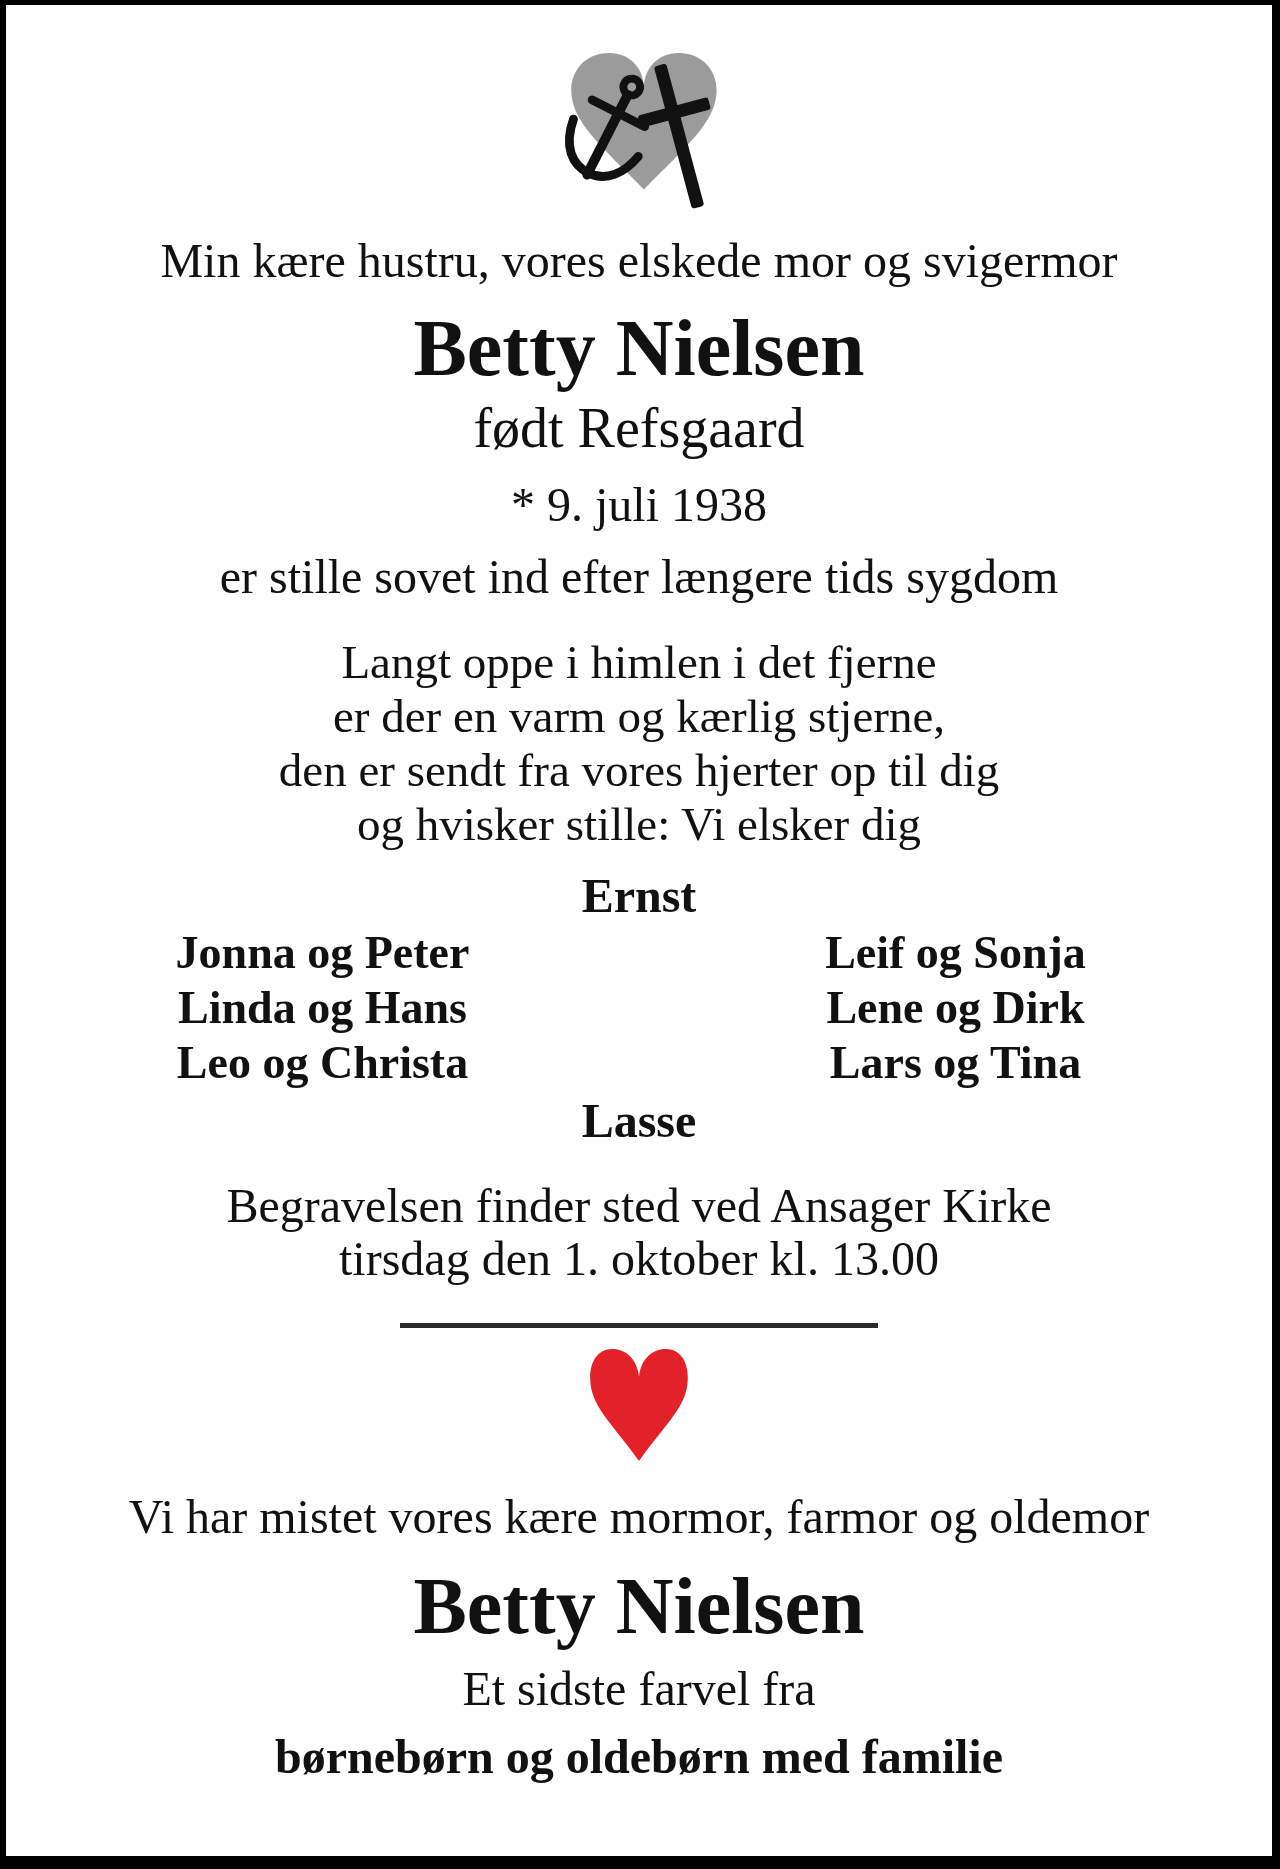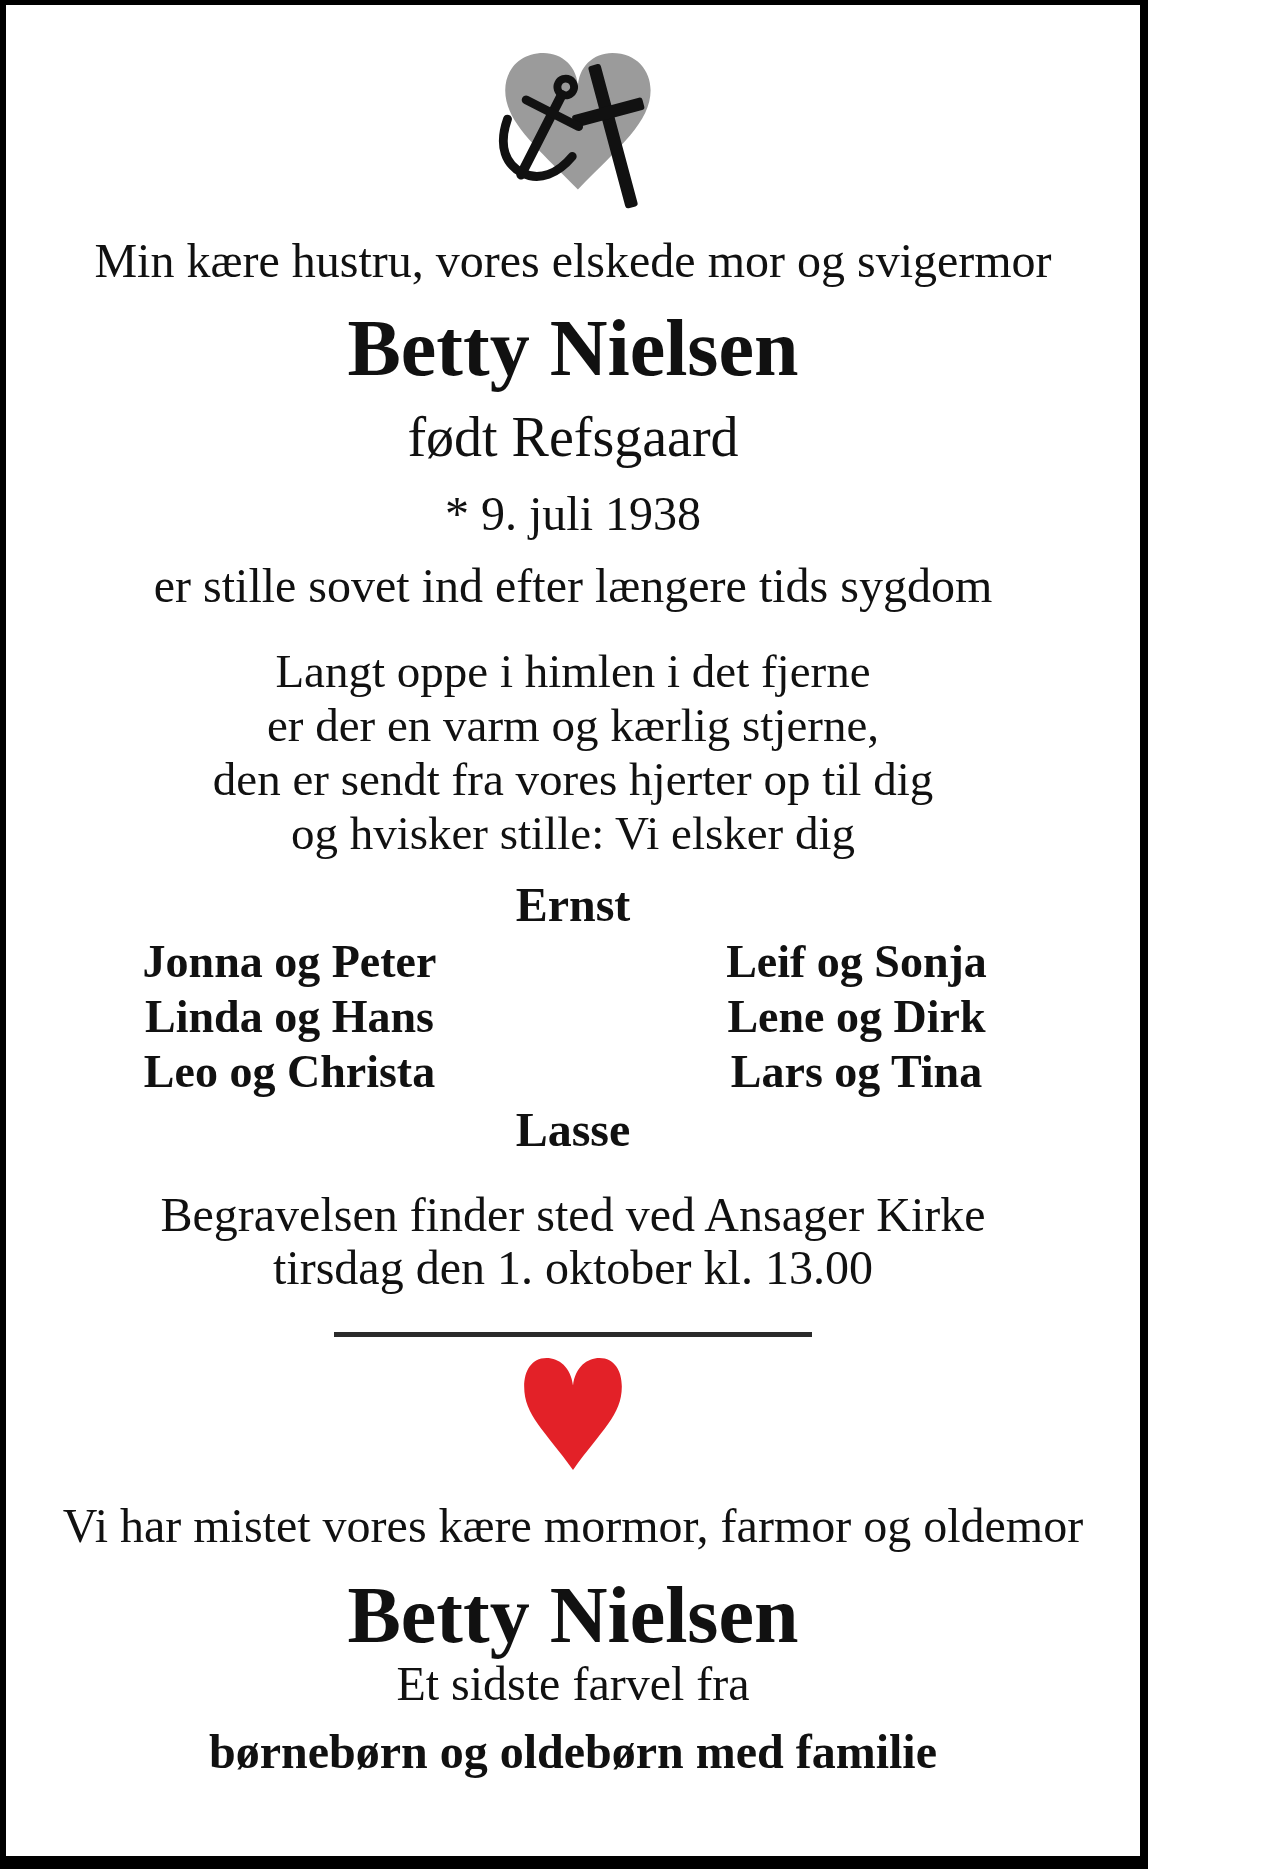--- a/index.html
+++ b/index.html
@@ -6,55 +6,55 @@
     --heart-red:#e32128;
     --icon-gray:#9b9b9b;
     --ink:#111111;
     --border:#000000;
     --divider:#2b2b2b;
   }
   *{box-sizing:border-box;margin:0;padding:0;}
   html,body{background:#ffffff;}
   body{width:1280px;height:1869px;overflow:hidden;}
   .page{
-    width:1148px;height:1869px;
+    width:1280px;height:1869px;
     background:#ffffff;
     border-style:solid;
     border-color:var(--border);
     border-top-width:5px;
     border-left-width:6px;
     border-right-width:8px;
     border-bottom-width:13px;
     font-family:"Liberation Serif","DejaVu Serif",serif;
     color:var(--ink);
     display:flex;flex-direction:column;align-items:center;
     text-align:center;
   }
   .icon-top{margin-top:46px;width:176px;height:165px;flex:none;}
   .line{font-size:48px;line-height:58px;white-space:nowrap;}
   .intro{margin-top:16px;}
   .name-large{margin-top:18px;font-size:80px;line-height:80px;font-weight:bold;white-space:nowrap;}
-  .maiden{margin-top:21px;font-size:56px;line-height:56px;white-space:nowrap;}
+  .maiden{margin-top:12px;font-size:56px;line-height:56px;white-space:nowrap;}
   .birth{margin-top:20px;}
   .death{margin-top:14px;}
   .place{margin-top:12px;}
   .poem{margin-top:29px;}
   .poem .poem-line{display:block;font-size:47px;line-height:54px;white-space:nowrap;}
   .ernst{margin-top:16px;font-weight:bold;}
   .columns{margin-top:4px;width:100%;display:flex;flex-direction:row;}
   .col{width:50%;display:flex;flex-direction:column;gap:8px;}
   .col .mourner{font-size:46px;line-height:47px;font-weight:bold;white-space:nowrap;}
   .lasse{margin-top:6px;font-weight:bold;}
   .funeral{margin-top:29px;}
   .funeral .funeral-line{display:block;font-size:48px;line-height:53px;white-space:nowrap;}
   .divider{margin-top:38px;width:478px;height:5px;background:var(--divider);flex:none;}
   .heart-bottom{margin-top:18px;width:112px;height:118px;flex:none;}
   .intro2{margin-top:24px;}
   .name2{margin-top:20px;}
-  .farewell{margin-top:0;}
+  .farewell{margin-top:14px;}
   .senders{margin-top:10px;font-weight:bold;}
 </style>
 </head>
 <body>
 
 <div class="page">
 
   <svg class="icon-top" viewBox="0 0 176 168" xmlns="http://www.w3.org/2000/svg">
     <path d="M93 38 C93 16 77 2 58 2 C33 2 19 20 19 40 C19 72 50 97 93 141 C136 97 167 72 167 40 C167 20 153 2 128 2 C109 2 93 16 93 38 Z" fill="#9b9b9b"></path>
     <g transform="rotate(-15 127 82)" fill="#111111">

